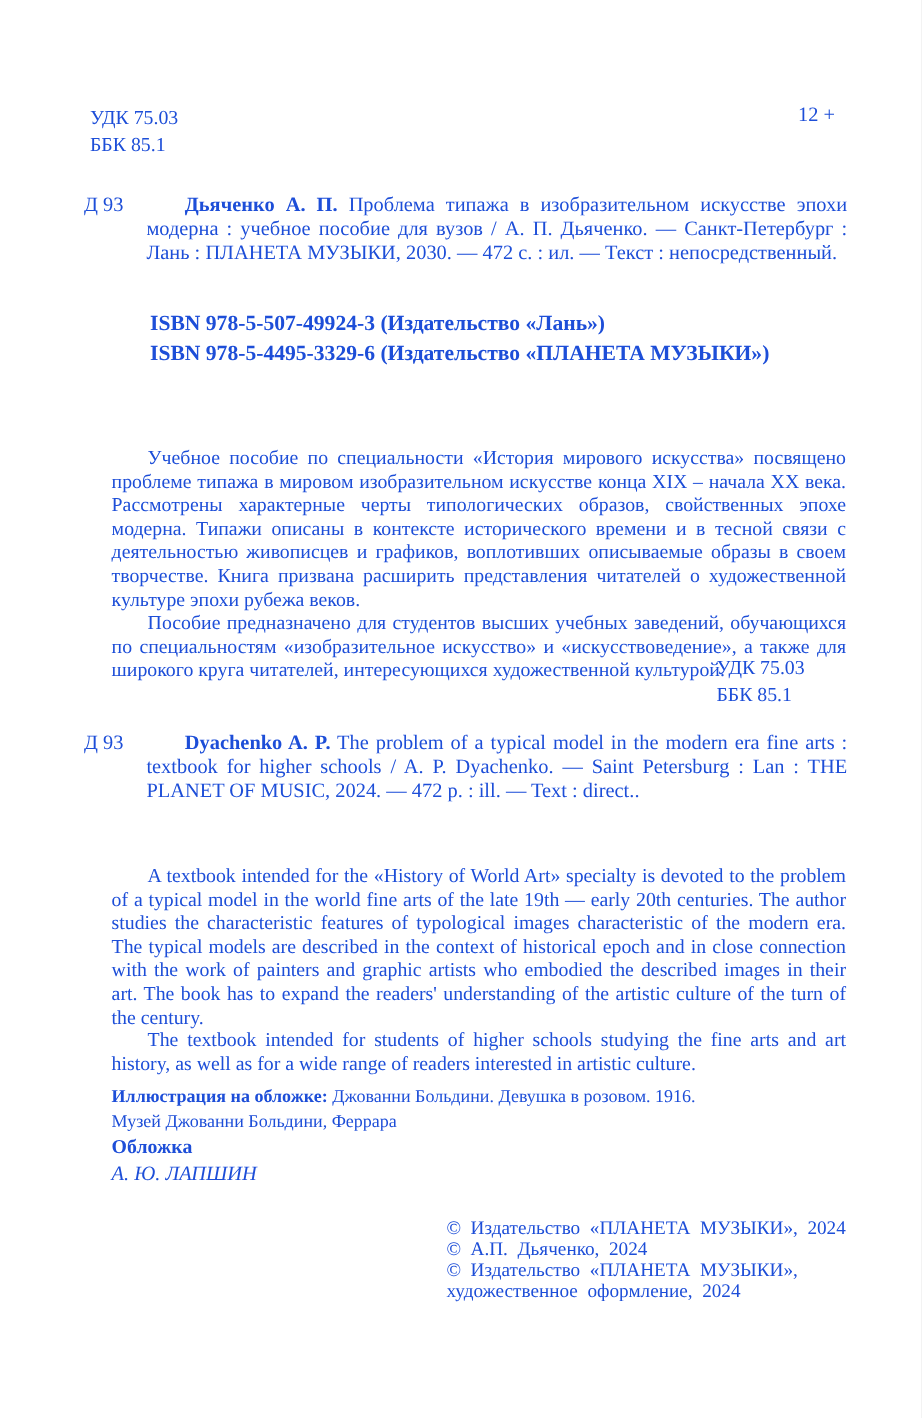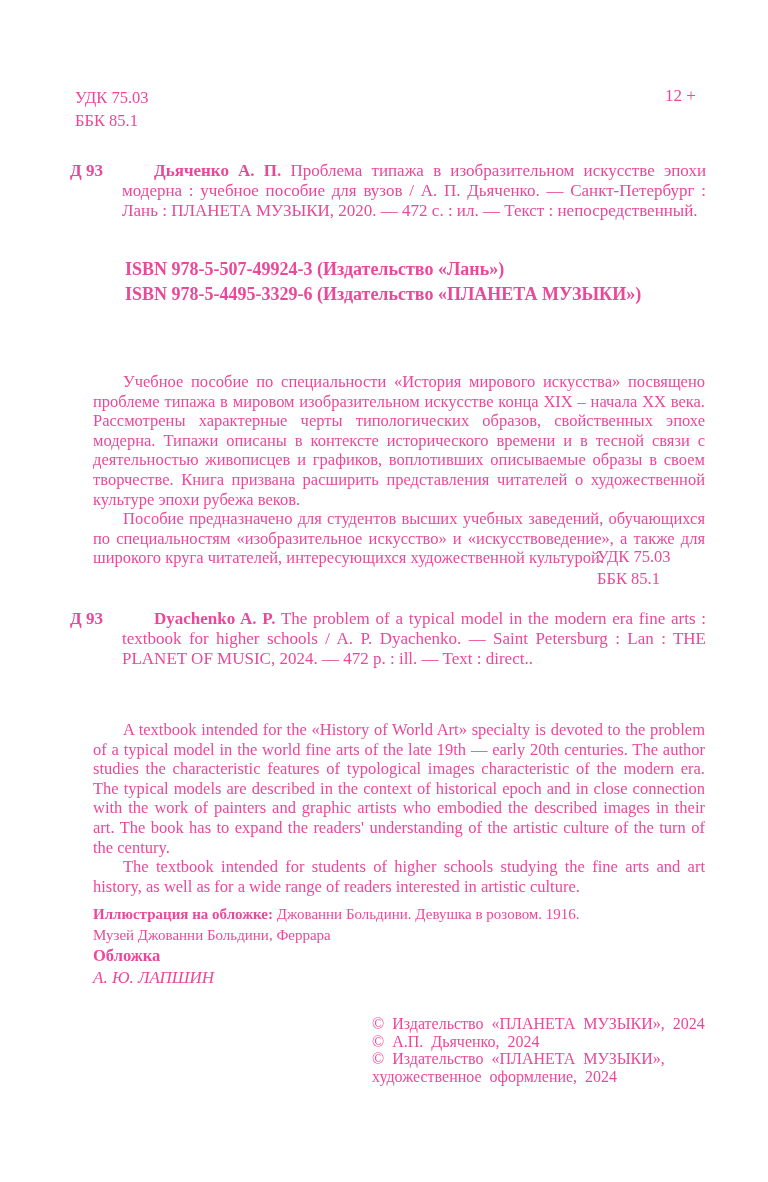--- a/index.html
+++ b/index.html
@@ -3,32 +3,32 @@
 <meta charset="utf-8">
 <style>
   html, body { margin: 0; padding: 0; background: #e8e8e8; }
   .page {
     position: relative;
     width: 768px;
     height: 1182px;
     margin: 0 auto;
     background: #ffffff;
     font-family: "Liberation Serif", serif;
-    color: #ec4899;
+    color: #1d4ed8;
     overflow: hidden;
   }
   
   .top-codes { position: absolute; left: 75px; top: 86px; font-size: 16.5px; line-height: 23px; }
   .age-rating { position: absolute; left: 665px; top: 86px; font-size: 17px; }
 
   
   .bib { position: absolute; left: 70px; width: 636px; font-size: 17px; line-height: 20px; }
   .bib-ru { top: 161px; }
   .bib-en { top: 609px; }
-  .bib .code { position: absolute; left: 0; top: 0; font-weight: bold; }
+  .bib .code { position: absolute; left: 0; top: 0; font-weight: normal; }
   .bib .body { margin-left: 52px; text-align: justify; text-indent: 16px; }
   .bib .author { font-weight: bold; margin-left: 16px; }
 
   .isbn { position: absolute; left: 125px; top: 257px; font-weight: bold; font-size: 18px; line-height: 24.5px; }
 
   .annotation { position: absolute; left: 93px; width: 612px; text-align: justify; font-size: 16.5px; line-height: 19.6px; margin-top: 36px; }
   .annotation-ru { top: 336px; }
   .annotation-en { top: 684px; }
   .annotation p { margin: 0; text-indent: 30px; }
 
@@ -50,21 +50,21 @@
 
   <div class="top-codes">
     <div>УДК 75.03</div>
     <div>ББК 85.1</div>
   </div>
 
   <div class="age-rating">12 +</div>
 
   <div class="bib bib-ru">
     <span class="code">Д 93</span>
-    <div class="body"><span class="author">Дьяченко А. П.</span><span> Проблема типажа в изобразительном искусстве эпохи модерна : учебное пособие для вузов / А. П. Дьяченко. — Санкт-Петербург : Лань : ПЛАНЕТА МУЗЫКИ, 2020. — 472 с. : ил. — Текст : непосредственный.</span></div>
+    <div class="body"><span class="author">Дьяченко А. П.</span><span> Проблема типажа в изобразительном искусстве эпохи модерна : учебное пособие для вузов / А. П. Дьяченко. — Санкт-Петербург : Лань : ПЛАНЕТА МУЗЫКИ, 2030. — 472 с. : ил. — Текст : непосредственный.</span></div>
   </div>
 
   <div class="isbn">
     <div>ISBN 978-5-507-49924-3 (Издательство «Лань»)</div>
     <div>ISBN 978-5-4495-3329-6 (Издательство «ПЛАНЕТА МУЗЫКИ»)</div>
   </div>
 
   <div class="annotation annotation-ru">
     <p>Учебное пособие по специальности «История мирового искусства» посвящено проблеме типажа в мировом изобразительном искусстве конца XIX – начала XX века. Рассмотрены характерные черты типологических образов, свойственных эпохе модерна. Типажи описаны в контексте исторического времени и в тесной связи с деятельностью живописцев и графиков, воплотивших описываемые образы в своем творчестве. Книга призвана расширить представления читателей о художественной культуре эпохи рубежа веков.</p>
     <p>Пособие предназначено для студентов высших учебных заведений, обучающихся по специальностям «изобразительное искусство» и «искусствоведение», а также для широкого круга читателей, интересующихся художественной культурой.</p>

